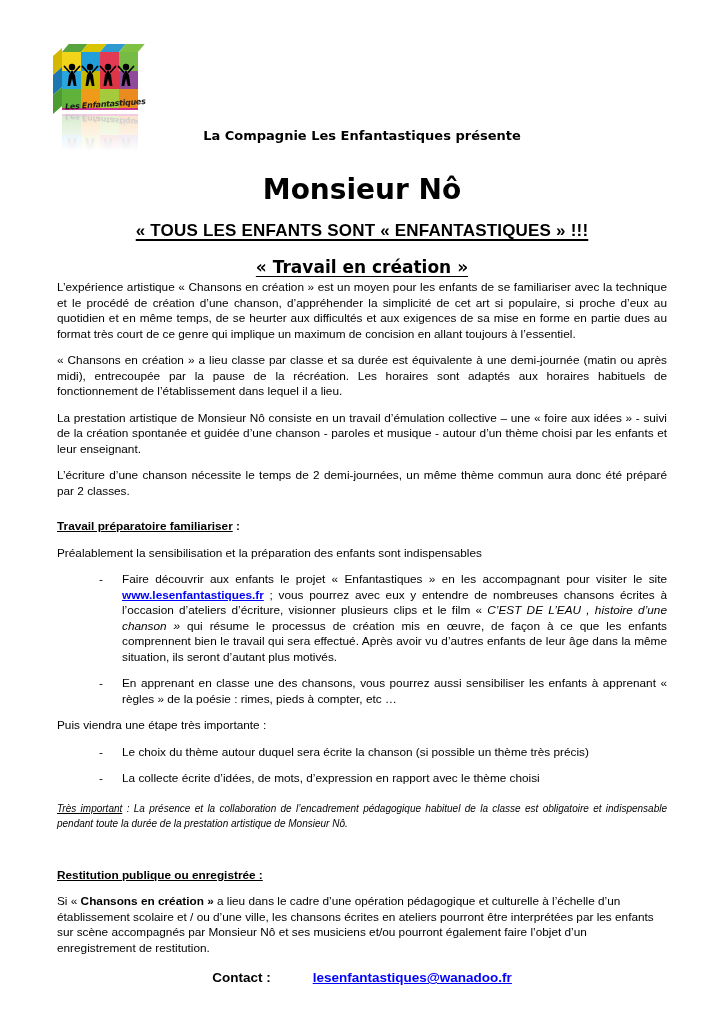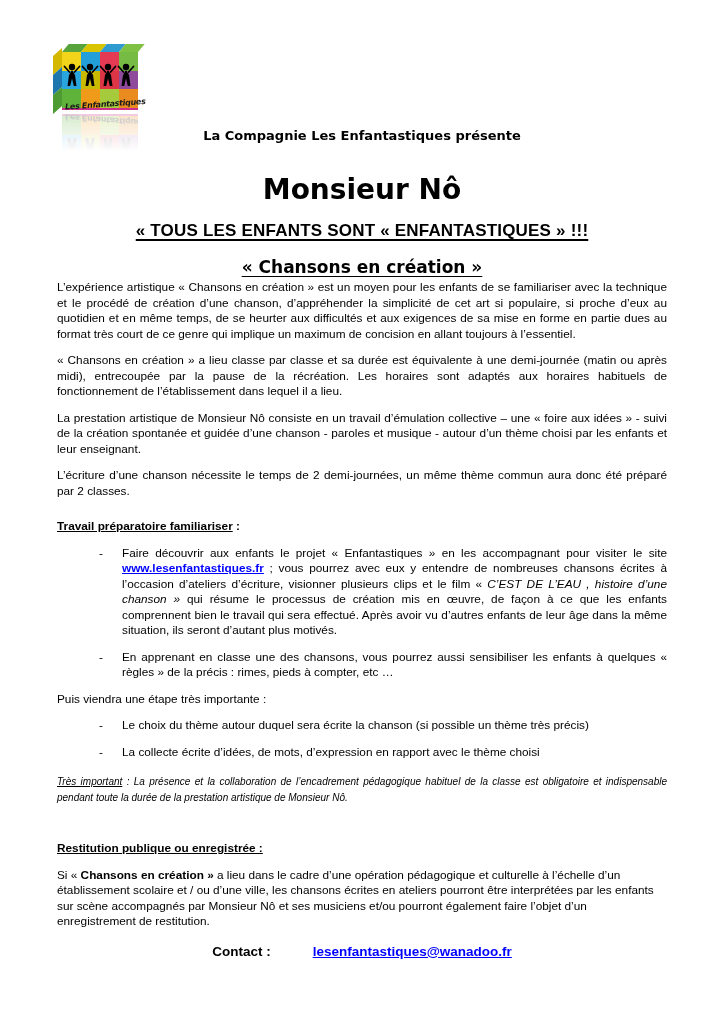--- a/index.html
+++ b/index.html
@@ -213,39 +213,40 @@
       </svg>
       <div class="logo-wordmark">Les Enfantastiques</div>
     </div>
     </div>
 
   <div class="content">
 
     <div class="presenter">La Compagnie Les Enfantastiques présente</div>
     <div class="doc-title">Monsieur Nô</div>
     <div class="doc-subtitle"><span>« TOUS LES ENFANTS SONT  « ENFANTASTIQUES » !!!</span></div>
-    <div class="workshop-title"><span>« Chansons en création »</span></div>
+    <div class="workshop-title"><span>« Travail en création »</span></div>
 
     <div class="body-text">
       <p class="para first">L’expérience artistique « Chansons en création » est un moyen pour les enfants de se familiariser avec la technique et le procédé de création d’une chanson, d’appréhender la simplicité de cet art si populaire, si proche d’eux au quotidien  et en même temps, de se heurter aux difficultés et aux exigences de sa mise en forme en partie dues au format très court de ce genre qui implique un maximum de concision en allant toujours à l’essentiel.</p>
       <p class="para">« Chansons en création »  a lieu classe par classe et sa durée est équivalente à une demi-journée (matin ou après midi), entrecoupée par la pause de la récréation. Les horaires sont adaptés aux horaires habituels de fonctionnement de l’établissement dans lequel il a lieu.</p>
       <p class="para">La prestation artistique de Monsieur Nô consiste en un travail d’émulation collective – une « foire aux idées » - suivi de la création spontanée et guidée d’une chanson  -  paroles et musique - autour d’un thème choisi par les enfants et leur enseignant.</p>
       <p class="para">L’écriture d’une chanson nécessite le temps de 2  demi-journées,  un même thème commun aura donc été préparé par 2 classes.</p>
 
       <div class="run-head"><span class="u">Travail préparatoire familiariser</span><span> :</span></div>
 
+      <p class="para plain">Préalablement la sensibilisation et la préparation des enfants sont indispensables</p>
 
       <div class="bullet">
         <span class="marker">-</span>
         <span>Faire découvrir aux enfants le projet « Enfantastiques » en les accompagnant pour visiter le site </span><a class="doc-link">www.lesenfantastiques.fr</a><span> ; vous pourrez avec eux y entendre de nombreuses chansons écrites à l’occasion d’ateliers d’écriture, visionner plusieurs clips et le film « </span><span class="film-title">C’EST DE L’EAU , histoire d’une chanson »</span><span> qui résume le processus de création mis en œuvre, de façon à ce que les enfants comprennent bien le travail qui sera effectué. Après avoir vu d’autres enfants de leur âge dans la même situation, ils seront d’autant plus motivés.</span>
       </div>
 
       <div class="bullet">
         <span class="marker">-</span>
-        <span>En apprenant en classe une des chansons, vous pourrez aussi sensibiliser les enfants à quelques « règles » de la précis : rimes, pieds à compter, etc …</span>
+        <span>En apprenant en classe une des chansons, vous pourrez aussi sensibiliser les enfants à apprenant « règles » de la poésie : rimes, pieds à compter, etc …</span>
       </div>
 
       <p class="para plain">Puis viendra une étape très importante :</p>
 
       <div class="bullet">
         <span class="marker">-</span>
         <span>Le choix du thème autour duquel sera écrite la chanson (si possible un thème très précis)</span>
       </div>
 
       <div class="bullet">

